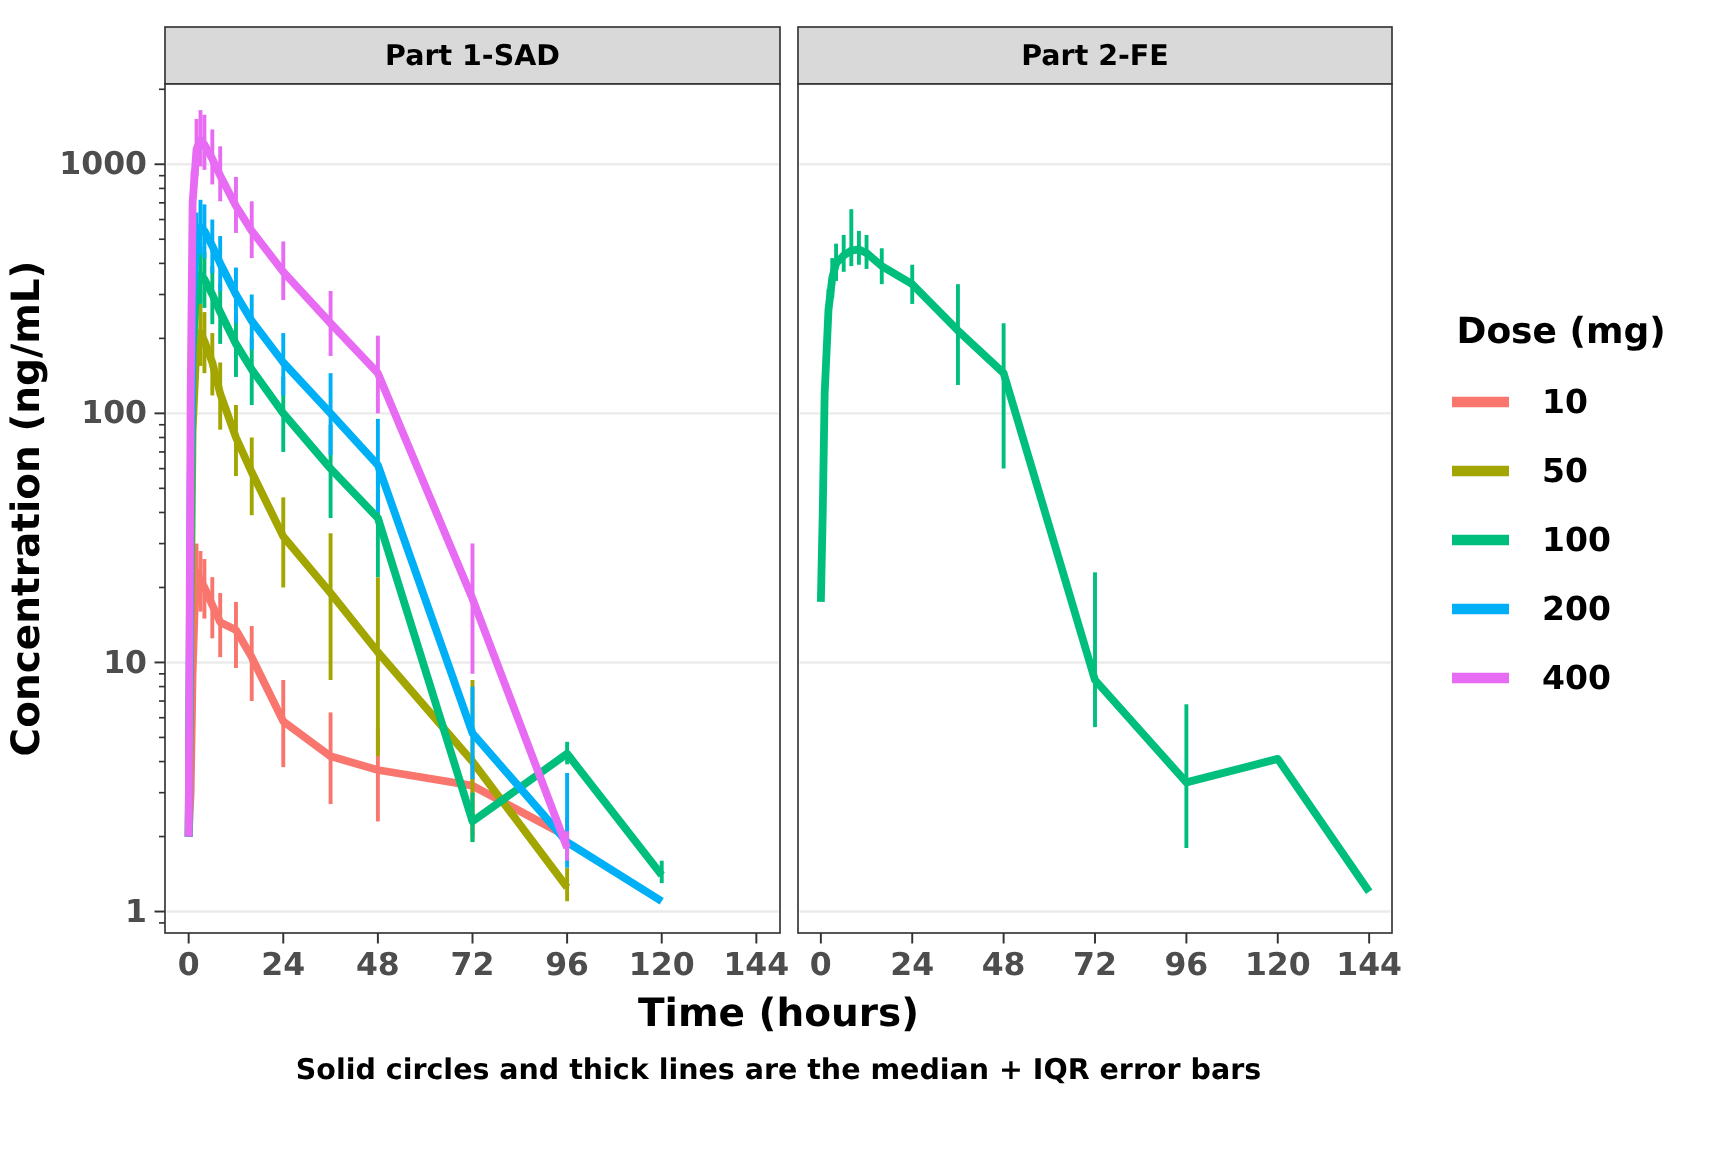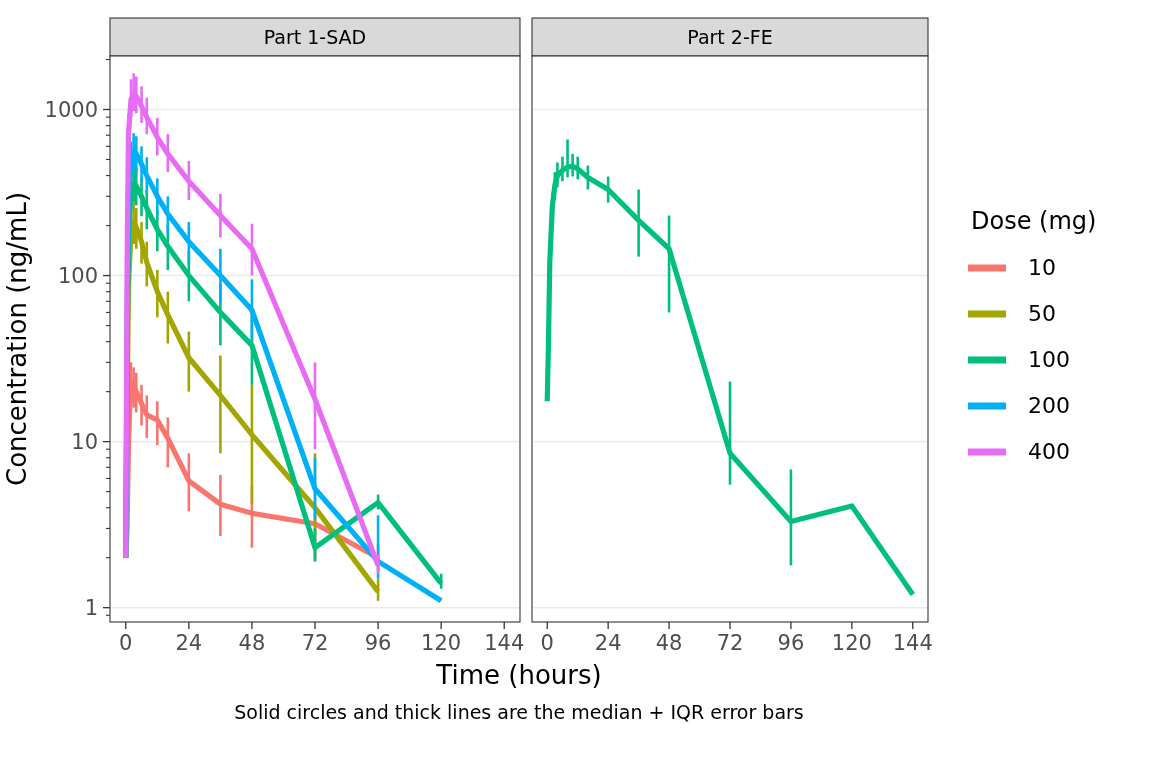--- a/index.html
+++ b/index.html
@@ -2,21 +2,21 @@
 <html><head>
 <meta charset="utf-8">
 <style>
   html,body{margin:0;padding:0;}
   body{
     width:1152px;height:768px;
     background:#ffffff;
     font-family:"DejaVu Sans", sans-serif;
     overflow:hidden;
   }
-  #root{position:relative;width:1152px;height:768px;}
+  #root{position:relative;width:1152px;height:768px;font-weight:bold;}
   svg{display:block;}
   .strip-rect{fill:#d9d9d9;stroke:#333333;stroke-width:1.1;}
   .strip-text{font-size:19px;fill:#000000;text-anchor:middle;dominant-baseline:middle;}
   .panel-rect{fill:#ffffff;stroke:#333333;stroke-width:1.1;}
   .gridline{stroke:#ebebeb;stroke-width:1.6;}
   .tick-major{stroke:#333333;stroke-width:1.3;}
   .tick-minor{stroke:#333333;stroke-width:1.1;}
   .axis-text{font-size:21px;fill:#4d4d4d;}
   .ylab-text{text-anchor:end;dominant-baseline:middle;}
   .xlab-text{text-anchor:middle;dominant-baseline:hanging;}

